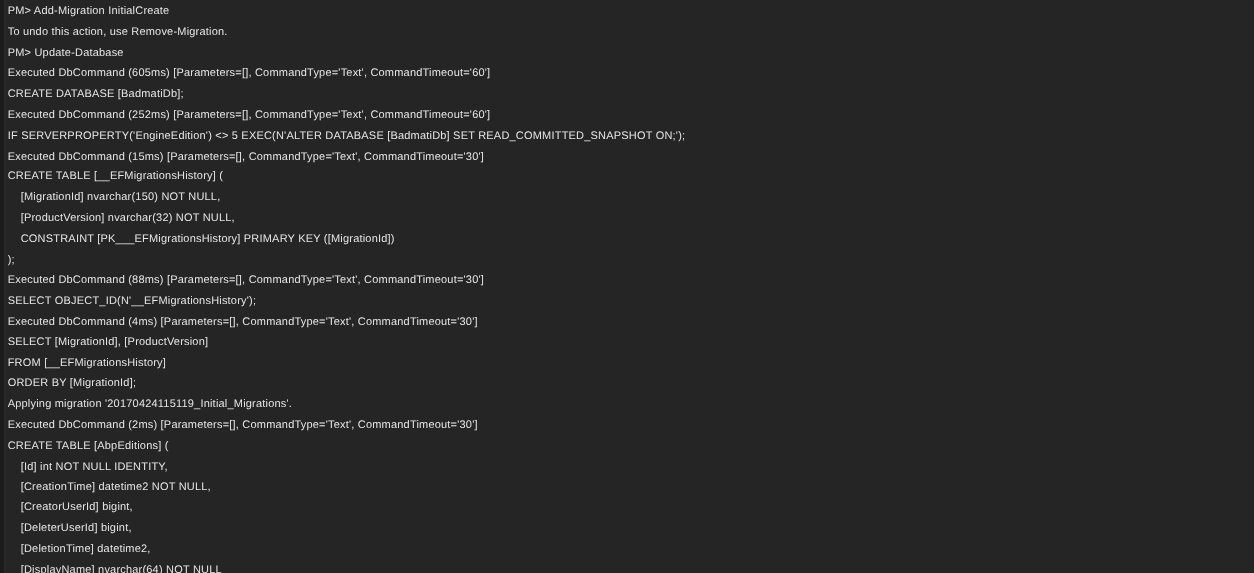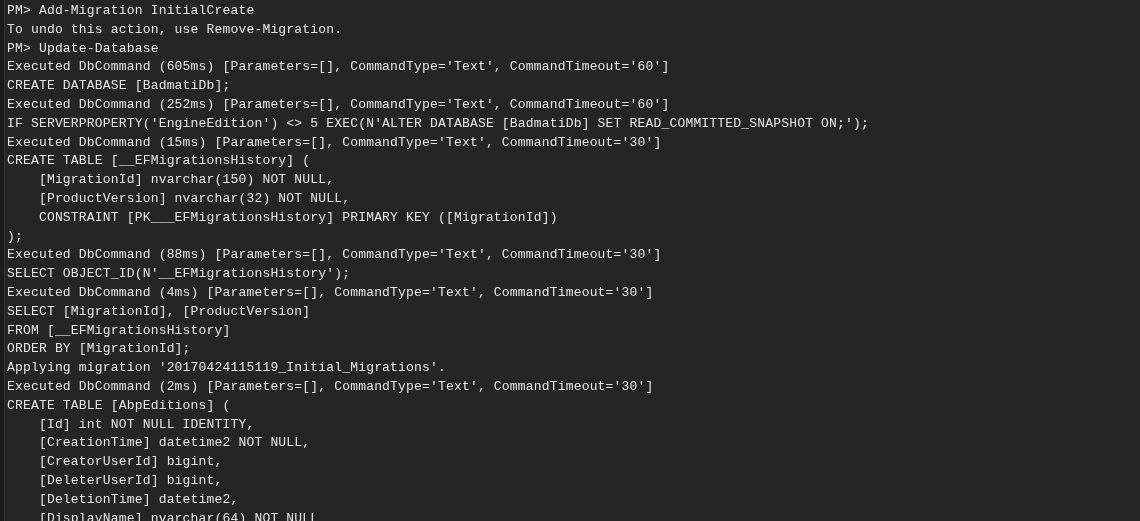--- a/index.html
+++ b/index.html
@@ -30,26 +30,26 @@
     left: 7px;
     top: 0;
     right: 0;
     bottom: 0;
     padding-top: 2px;
     overflow: hidden;
     white-space: pre;
   }
   .log-line {
     display: block;
-    font-size: 13px;
+    font-size: 10px;
     line-height: 18.8px;
     letter-spacing: 0.18px;
     color: #e6e6e6;
     white-space: pre;
-    font-family: Liberation Mono, monospace;
+    font-family: Liberation Sans, sans-serif;
   }
 </style>
 </head>
 <body>
 
 <div id="console-window" style="background: rgb(37, 37, 38);">
   <div id="left-gutter" style="background: rgb(27, 27, 27);"></div>
   <div id="output-log"><span class="log-line" style="color: rgb(230, 230, 230);">PM&gt; Add-Migration InitialCreate</span><span class="log-line" style="color: rgb(230, 230, 230);">To undo this action, use Remove-Migration.</span><span class="log-line" style="color: rgb(230, 230, 230);">PM&gt; Update-Database</span><span class="log-line" style="color: rgb(230, 230, 230);">Executed DbCommand (605ms) [Parameters=[], CommandType='Text', CommandTimeout='60']</span><span class="log-line" style="color: rgb(230, 230, 230);">CREATE DATABASE [BadmatiDb];</span><span class="log-line" style="color: rgb(230, 230, 230);">Executed DbCommand (252ms) [Parameters=[], CommandType='Text', CommandTimeout='60']</span><span class="log-line" style="color: rgb(230, 230, 230);">IF SERVERPROPERTY('EngineEdition') &lt;&gt; 5 EXEC(N'ALTER DATABASE [BadmatiDb] SET READ_COMMITTED_SNAPSHOT ON;');</span><span class="log-line" style="color: rgb(230, 230, 230);">Executed DbCommand (15ms) [Parameters=[], CommandType='Text', CommandTimeout='30']</span><span class="log-line" style="color: rgb(230, 230, 230);">CREATE TABLE [__EFMigrationsHistory] (</span><span class="log-line" style="color: rgb(230, 230, 230);">    [MigrationId] nvarchar(150) NOT NULL,</span><span class="log-line" style="color: rgb(230, 230, 230);">    [ProductVersion] nvarchar(32) NOT NULL,</span><span class="log-line" style="color: rgb(230, 230, 230);">    CONSTRAINT [PK___EFMigrationsHistory] PRIMARY KEY ([MigrationId])</span><span class="log-line" style="color: rgb(230, 230, 230);">);</span><span class="log-line" style="color: rgb(230, 230, 230);">Executed DbCommand (88ms) [Parameters=[], CommandType='Text', CommandTimeout='30']</span><span class="log-line" style="color: rgb(230, 230, 230);">SELECT OBJECT_ID(N'__EFMigrationsHistory');</span><span class="log-line" style="color: rgb(230, 230, 230);">Executed DbCommand (4ms) [Parameters=[], CommandType='Text', CommandTimeout='30']</span><span class="log-line" style="color: rgb(230, 230, 230);">SELECT [MigrationId], [ProductVersion]</span><span class="log-line" style="color: rgb(230, 230, 230);">FROM [__EFMigrationsHistory]</span><span class="log-line" style="color: rgb(230, 230, 230);">ORDER BY [MigrationId];</span><span class="log-line" style="color: rgb(230, 230, 230);">Applying migration '20170424115119_Initial_Migrations'.</span><span class="log-line" style="color: rgb(230, 230, 230);">Executed DbCommand (2ms) [Parameters=[], CommandType='Text', CommandTimeout='30']</span><span class="log-line" style="color: rgb(230, 230, 230);">CREATE TABLE [AbpEditions] (</span><span class="log-line" style="color: rgb(230, 230, 230);">    [Id] int NOT NULL IDENTITY,</span><span class="log-line" style="color: rgb(230, 230, 230);">    [CreationTime] datetime2 NOT NULL,</span><span class="log-line" style="color: rgb(230, 230, 230);">    [CreatorUserId] bigint,</span><span class="log-line" style="color: rgb(230, 230, 230);">    [DeleterUserId] bigint,</span><span class="log-line" style="color: rgb(230, 230, 230);">    [DeletionTime] datetime2,</span><span class="log-line" style="color: rgb(230, 230, 230);">    [DisplayName] nvarchar(64) NOT NULL</span></div>
 </div>
 

